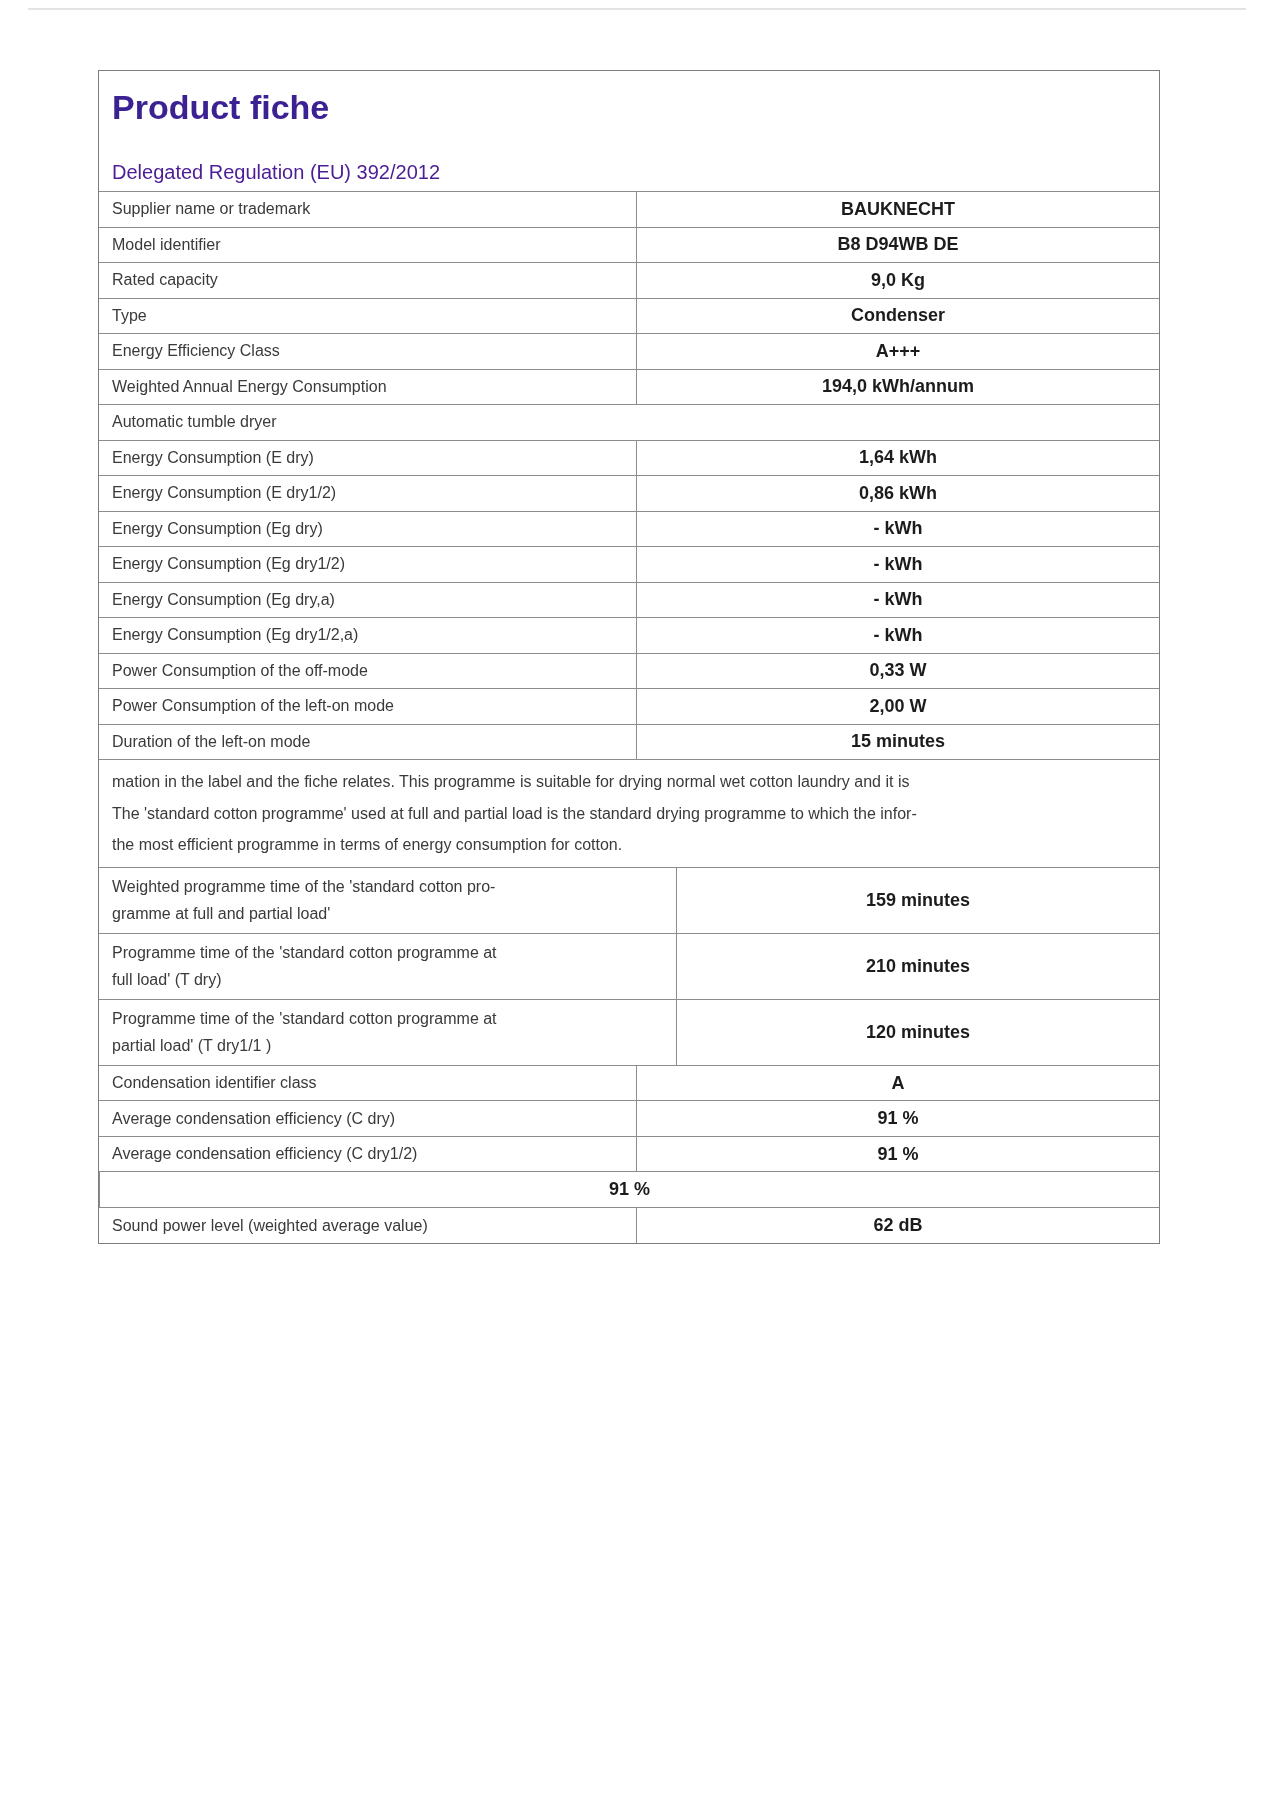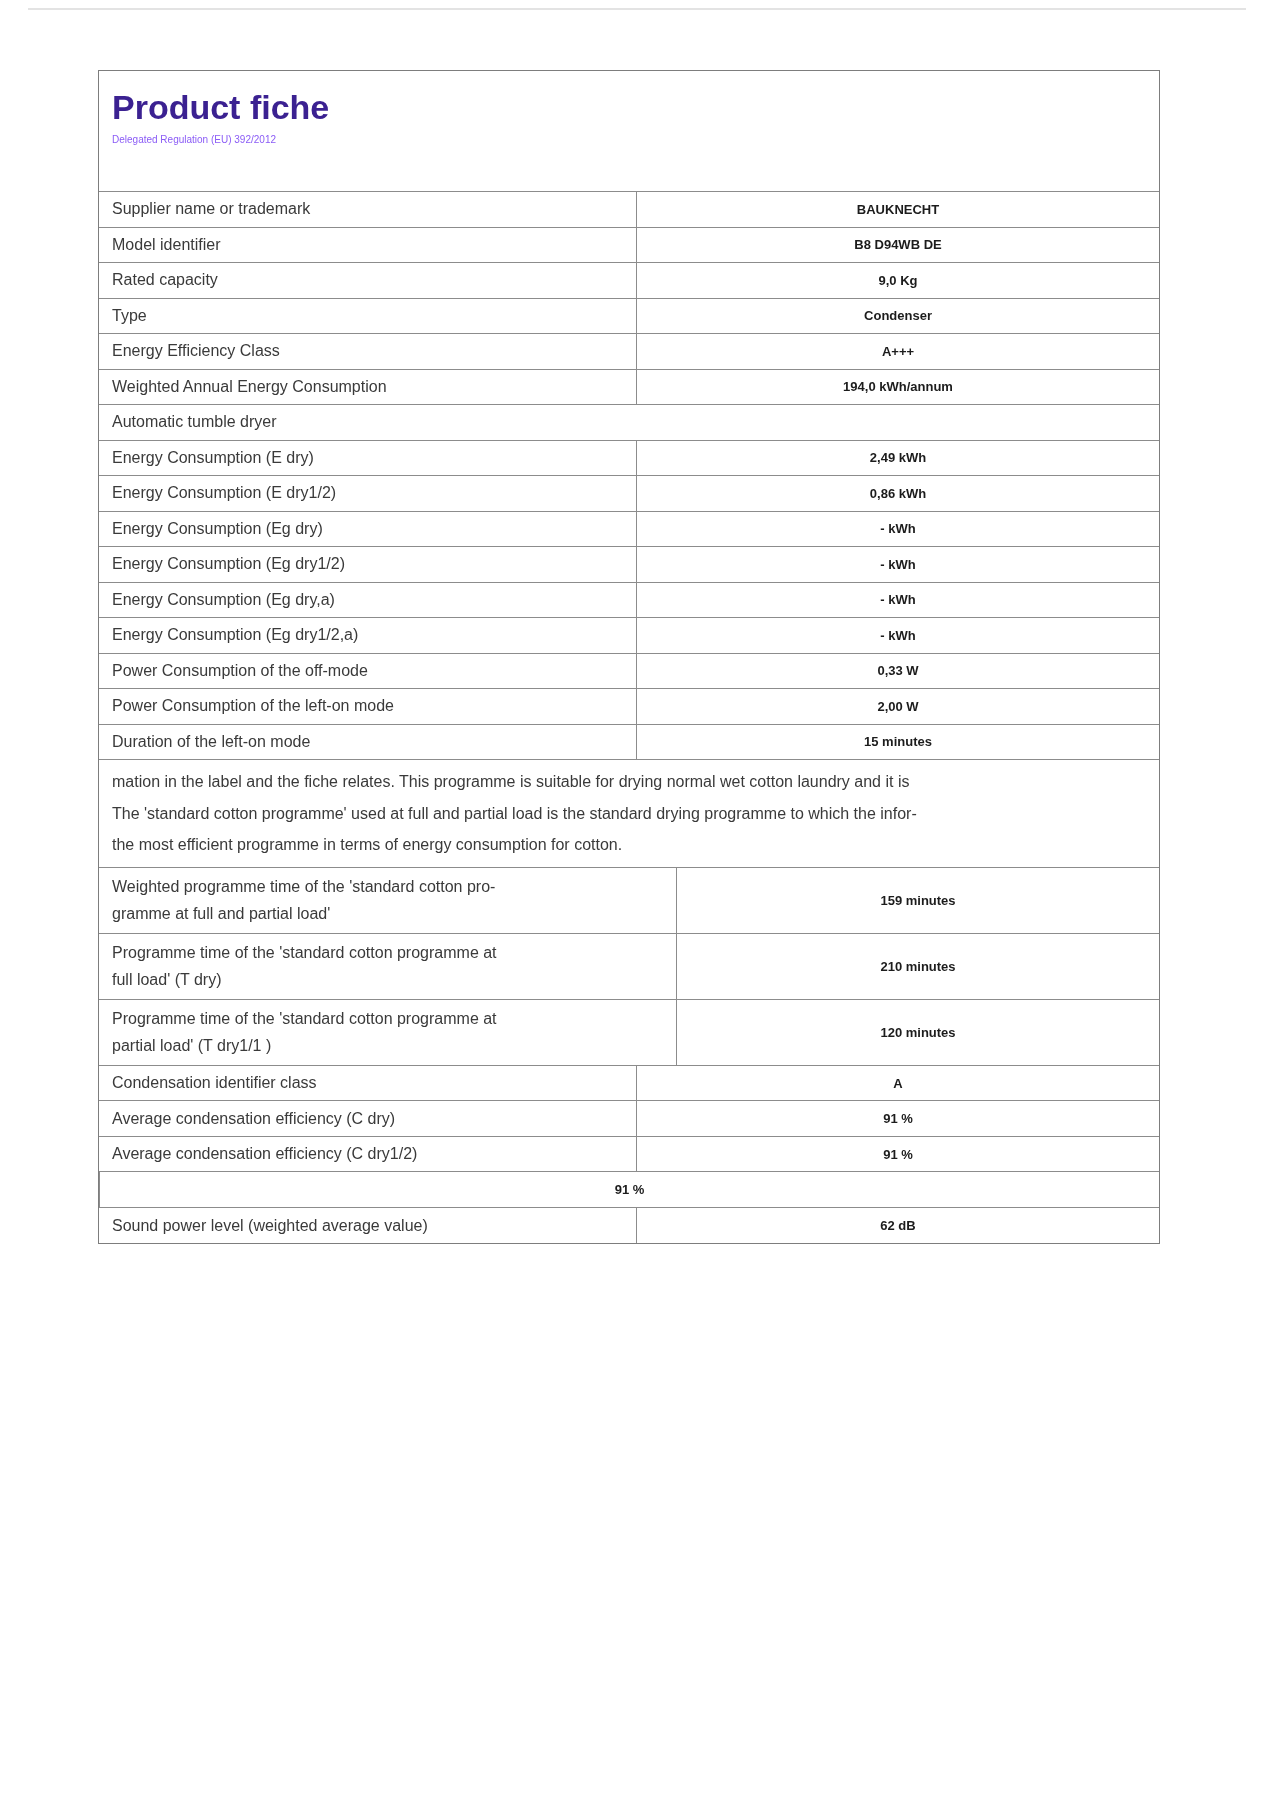--- a/index.html
+++ b/index.html
@@ -2,30 +2,30 @@
 <html><head>
 <meta charset="utf-8">
 <style>
   html,body{margin:0;padding:0;background:#ffffff;}
   body{width:1273px;height:1800px;font-family:"Liberation Sans",sans-serif;overflow:hidden;}
   .page{position:relative;width:1273px;height:1400px;background:#ffffff;overflow:hidden;}
   .scan-line{position:absolute;top:8px;left:28px;width:1218px;height:2px;background:#e3e3e3;}
   .doc{position:absolute;left:98px;top:70px;width:1060px;border:1px solid #7d7d7d;background:#fff;box-sizing:content-box;}
   .doc-header{height:121px;border-bottom:1px solid #8c8c8c;padding:12px 16px 0 13px;box-sizing:border-box;}
   .doc-title{margin:3px 0 0;font-size:34px;line-height:42px;font-weight:bold;color:#3b2191;}
-  .doc-subtitle{margin-top:6px;font-size:10px;color:#8b5cf6;}
+  .doc-subtitle{margin-top:33px;font-size:20px;color:#4c1d95;}
   .row{display:flex;border-bottom:1px solid #8c8c8c;box-sizing:border-box;background:#fff;}
   .rows .row:last-child{border-bottom:none;}
   .row.kv,.row.section{height:35.5px;}
   .cell{box-sizing:border-box;}
   .cell.label{width:537px;display:flex;align-items:center;padding-left:13px;padding-right:10px;
               font-size:16px;color:#3a3a3a;text-align:center;}
   .row.section .cell.label{width:100%;}
   .cell.value{flex:1;display:flex;align-items:center;justify-content:center;
-              border-left:1px solid #8c8c8c;font-size:13px;font-weight:bold;color:#1c1c1c;text-align:center;}
+              border-left:1px solid #8c8c8c;font-size:18px;font-weight:bold;color:#1c1c1c;text-align:center;}
   .row.note{display:block;padding:6px 30px 6px 13px;font-size:16px;line-height:31.6px;color:#3a3a3a;}
   .row.kv2{height:66px;gap:40px;}
   .row.kv2 .cell.label{flex-direction:column;align-items:flex-start;justify-content:center;line-height:27.5px;}
   .footer{position:absolute;top:1672px;left:1080px;font-size:17px;color:#3f3f3f;}
 </style>
 </head>
 <body>
 
 <div class="page">
   <div class="scan-line"></div>
@@ -58,21 +58,21 @@
         </div>
         <div class="row kv">
           <div class="cell label">Weighted Annual Energy Consumption</div>
           <div class="cell value">194,0 kWh/annum</div>
         </div>
         <div class="row section">
           <div class="cell label">Automatic tumble dryer</div>
         </div>
         <div class="row kv">
           <div class="cell label">Energy Consumption (E dry)</div>
-          <div class="cell value">2,49 kWh</div>
+          <div class="cell value">1,64 kWh</div>
         </div>
         <div class="row kv">
           <div class="cell label">Energy Consumption (E dry1/2)</div>
           <div class="cell value">0,86 kWh</div>
         </div>
         <div class="row kv">
           <div class="cell label">Energy Consumption (Eg dry)</div>
           <div class="cell value">- kWh</div>
         </div>
         <div class="row kv">

